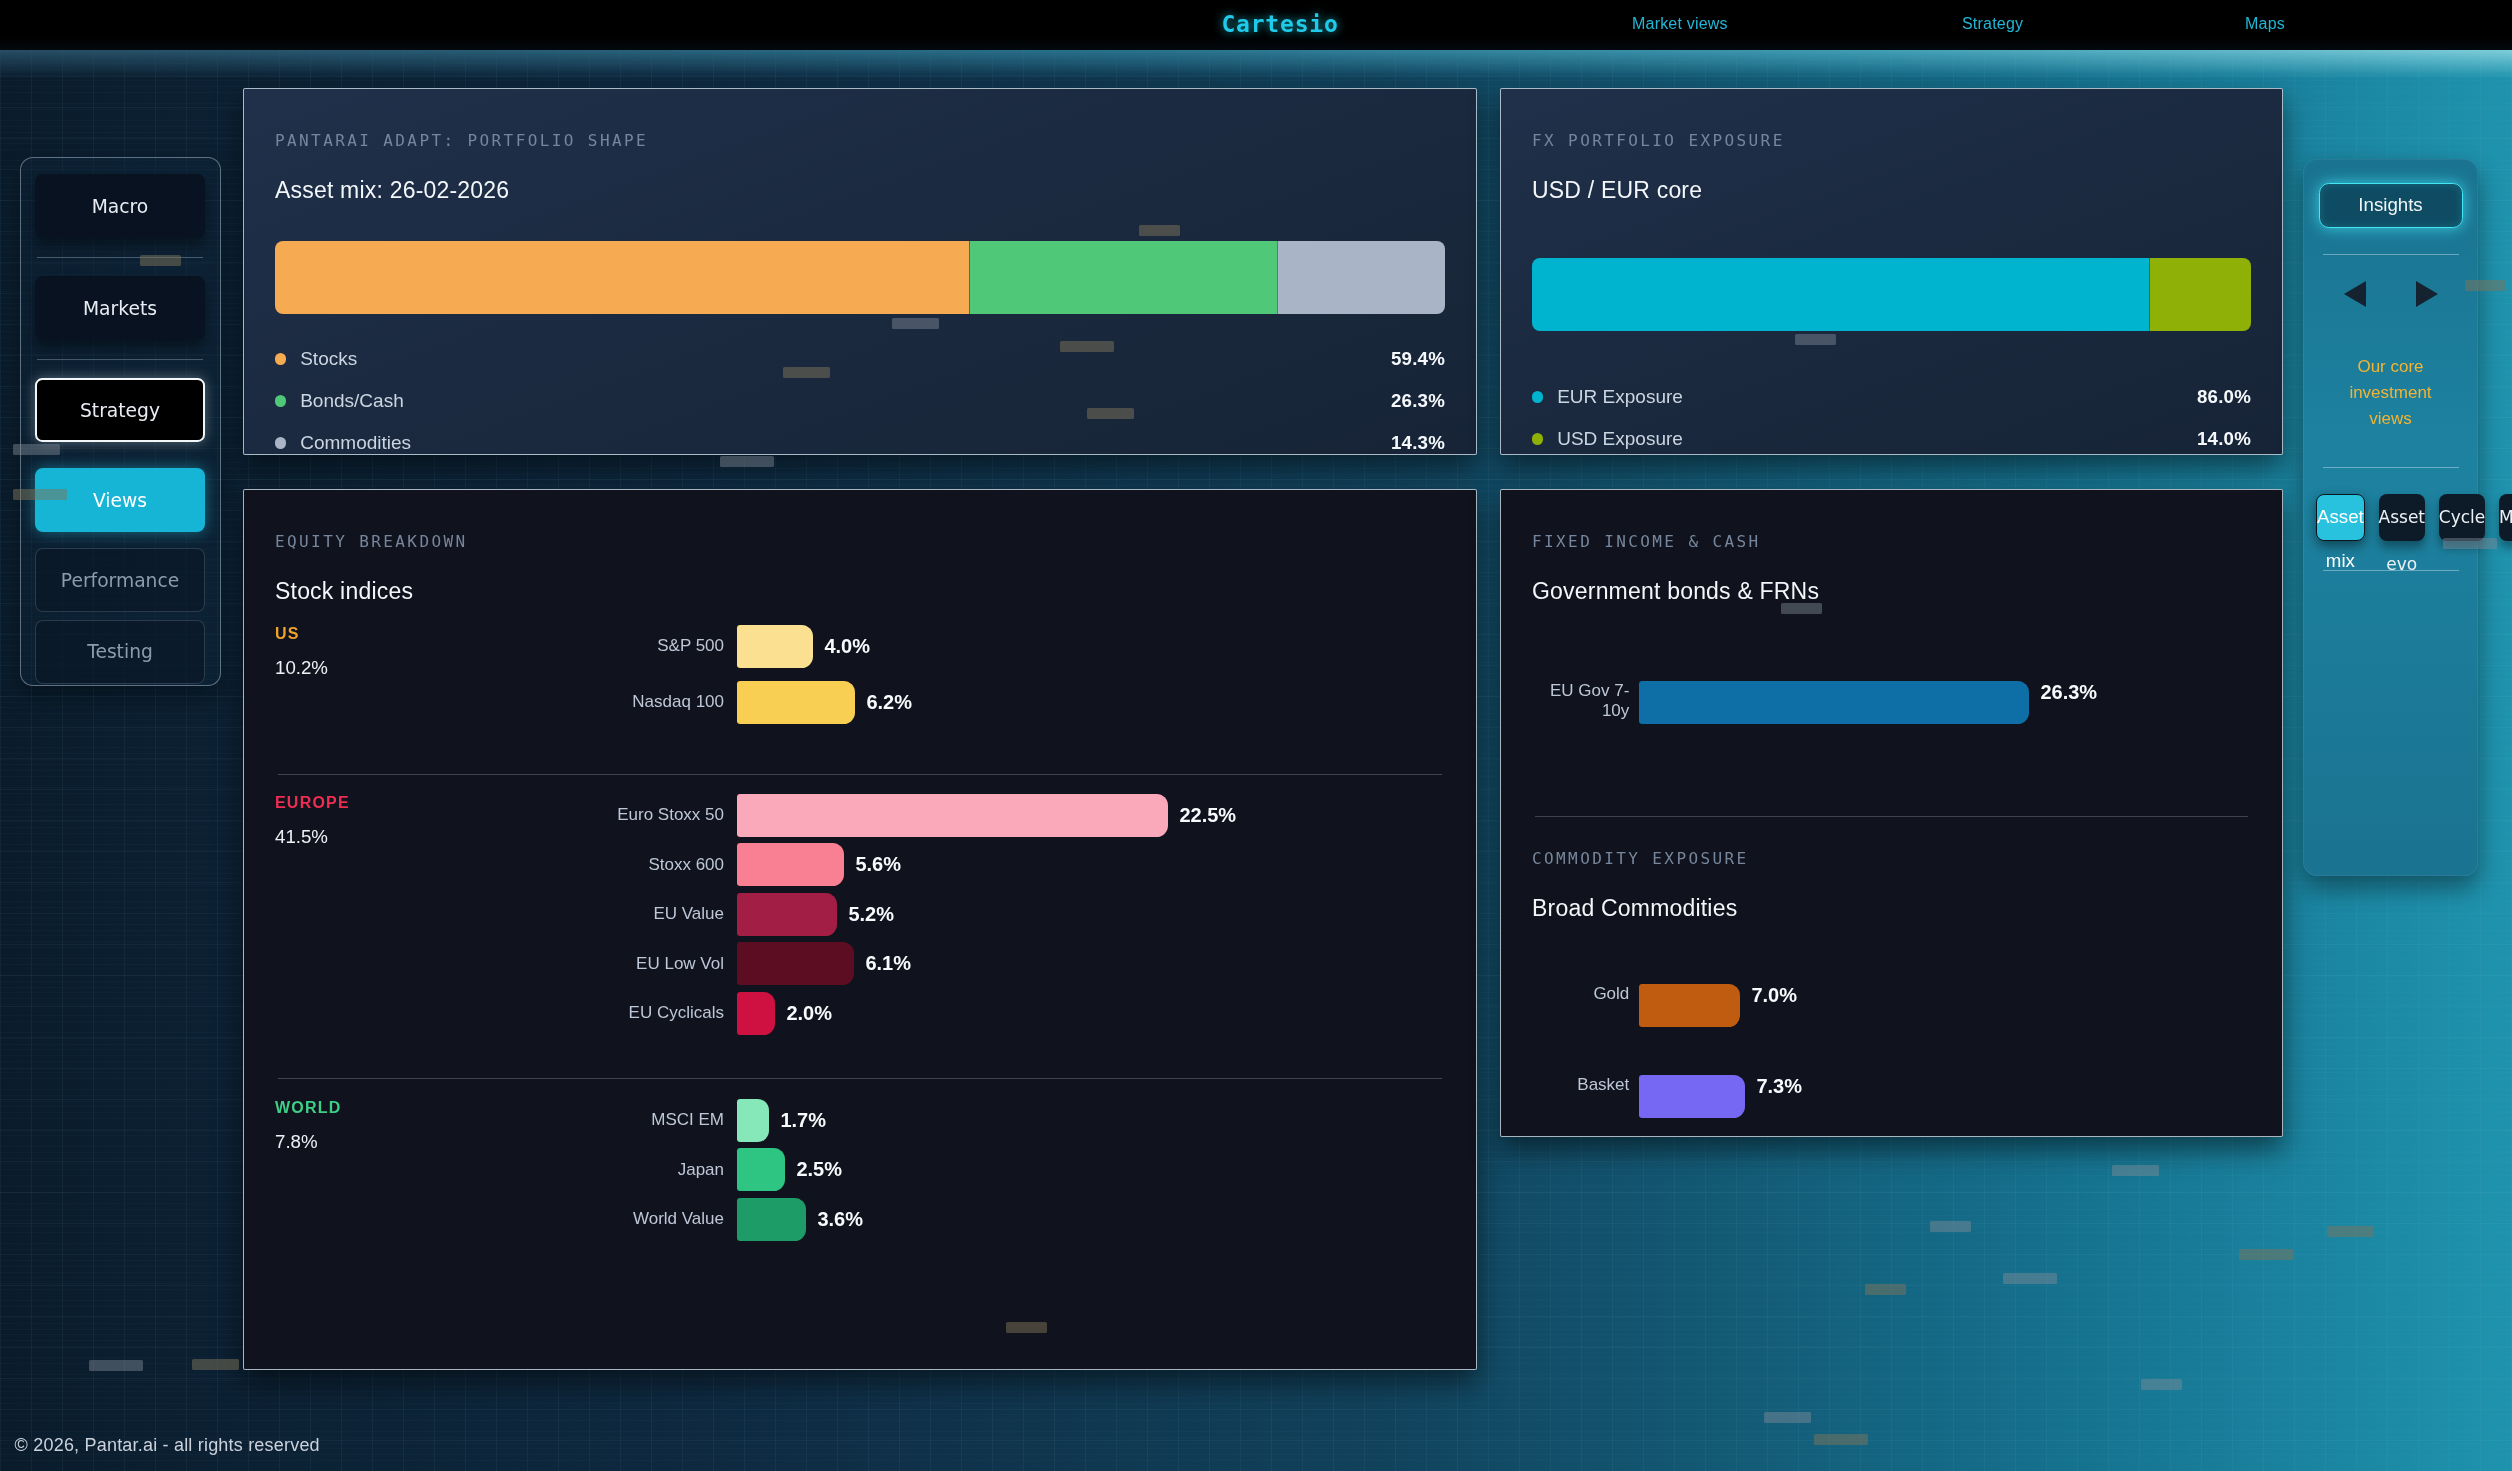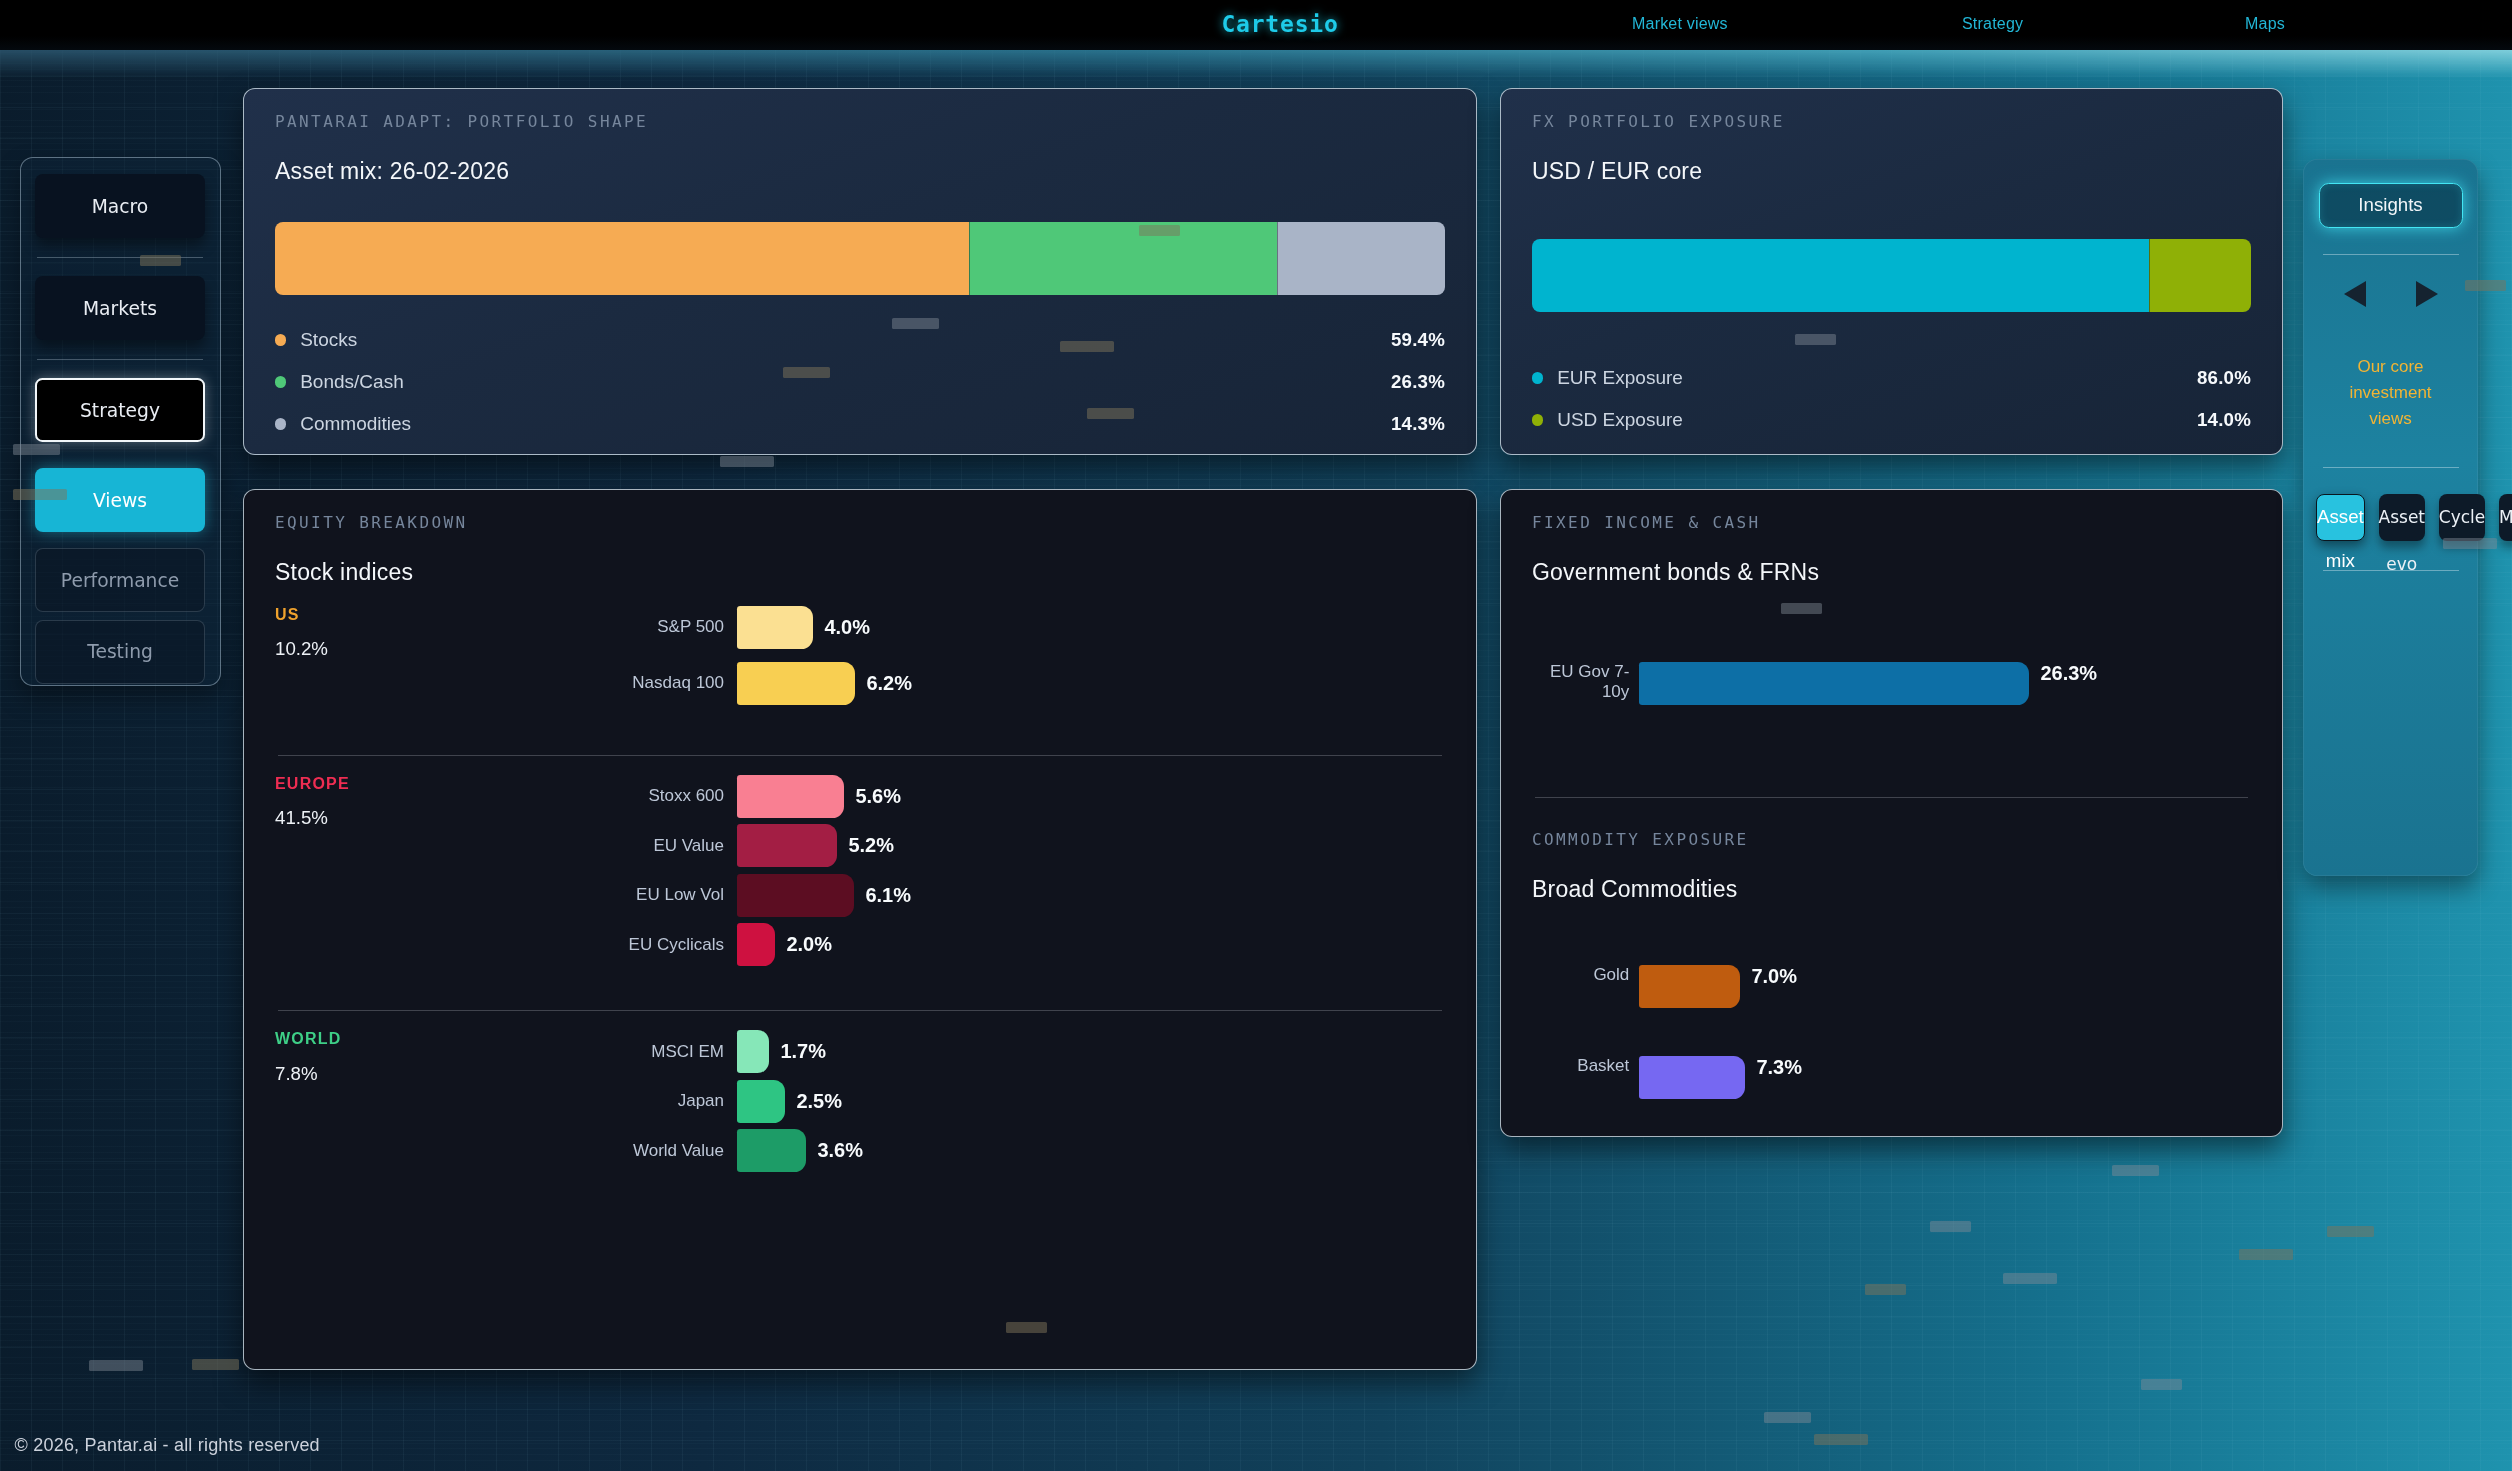--- a/index.html
+++ b/index.html
@@ -21,22 +21,22 @@
     font-family:"DejaVu Sans Mono",monospace;font-weight:bold;font-size:23px;
     color:#1ecbe9;letter-spacing:0.8px;text-shadow:0 0 9.7px rgba(30,210,235,.8);cursor:pointer}
   .nav-link{position:absolute;top:15.4px;font-size:16px;color:#22b6d6;cursor:pointer;letter-spacing:0.2px}
   .nl-0{left:1632px}.nl-1{left:1962px}.nl-2{left:2245px}
   .nav-band{position:absolute;left:0;top:50px;width:100%;height:27.6px;z-index:2;pointer-events:none;
     background:linear-gradient(90deg,#2c566e,#2e7d98 45%,#49a9bf 75%,#8fd8e2);
     -webkit-mask-image:linear-gradient(180deg,#000 0%,transparent 100%);
             mask-image:linear-gradient(180deg,#000 0%,transparent 100%);
     opacity:.85}
   
-  .panel{position:absolute;border-radius:12px;border:1.6px solid rgba(208,222,233,.8);
-    box-shadow:0 13px 27.6px rgba(0,0,0,.5);box-sizing:border-box;padding:23px 31px;z-index:5}
+  .panel{position:absolute;border-radius:2px;border:1.6px solid rgba(208,222,233,.8);
+    box-shadow:0 13px 27.6px rgba(0,0,0,.5);box-sizing:border-box;padding:42px 31px;z-index:5}
   #panel-portfolio{left:243px;top:88px;width:1234px;height:367px;background:linear-gradient(160deg,#20304a 0%,#1b2a40 45%,#172437 100%)}
   #panel-fx{left:1500px;top:88px;width:783px;height:367px;background:linear-gradient(160deg,#20304a 0%,#1b2a40 45%,#172437 100%)}
   #panel-equity{left:243px;top:489px;width:1234px;height:881px;background:#10131d}
   #panel-fixed{left:1500px;top:489px;width:783px;height:648px;background:#10131d}
   .phead{font-family:"DejaVu Sans Mono",monospace;font-size:16px;letter-spacing:2.4px;color:#76869c}
   .ptitle{font-size:23px;color:#f4f7fa;margin-top:27px;letter-spacing:0.2px}
   .stack{display:flex;height:73px;border-radius:8px;overflow:hidden;margin-top:37px}
   #panel-fx .stack{margin-top:54px}
   .seg{height:100%}
   .seg + .seg{border-left:1.6px solid rgba(8,16,26,.4)}
@@ -200,20 +200,25 @@
           </div>
         </div>
       </div>
       <div class="pdivider"></div>
       <div class="esec">
         <div class="sec-left">
           <div class="sec-label" style="color: rgb(238, 45, 82);">EUROPE</div>
           <div class="sec-total">41.5%</div>
         </div>
         <div class="sec-rows">
+          <div class="erow">
+            <div class="rlabel">Euro Stoxx 50</div>
+            <div class="rbar" style="width: 431px; background: rgb(249, 169, 186);"></div>
+            <div class="rvalue">22.5%</div>
+          </div>
           <div class="erow">
             <div class="rlabel">Stoxx 600</div>
             <div class="rbar" style="width: 107px; background: rgb(249, 127, 146);"></div>
             <div class="rvalue">5.6%</div>
           </div>
           <div class="erow">
             <div class="rlabel">EU Value</div>
             <div class="rbar" style="width: 100px; background: rgb(163, 30, 68);"></div>
             <div class="rvalue">5.2%</div>
           </div>

